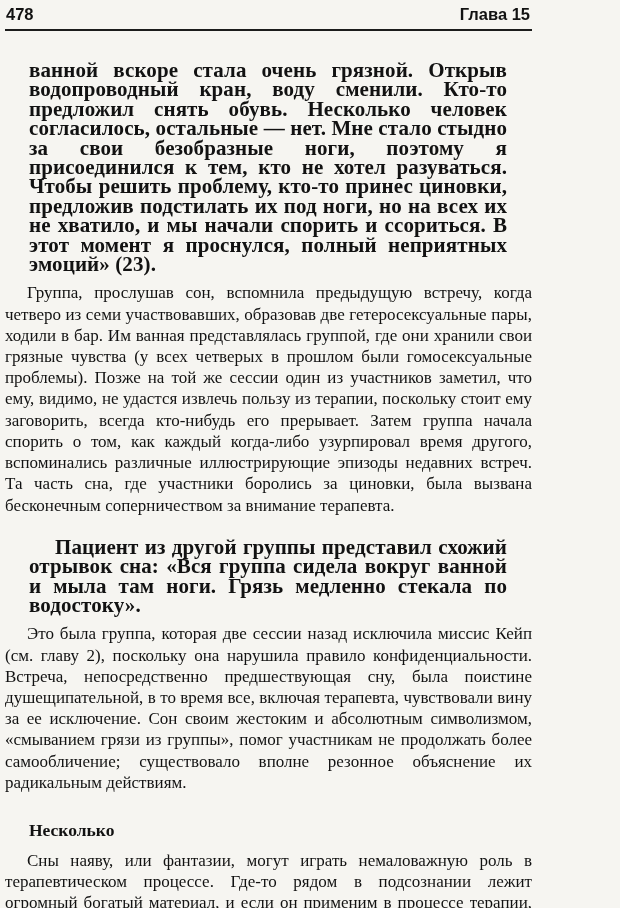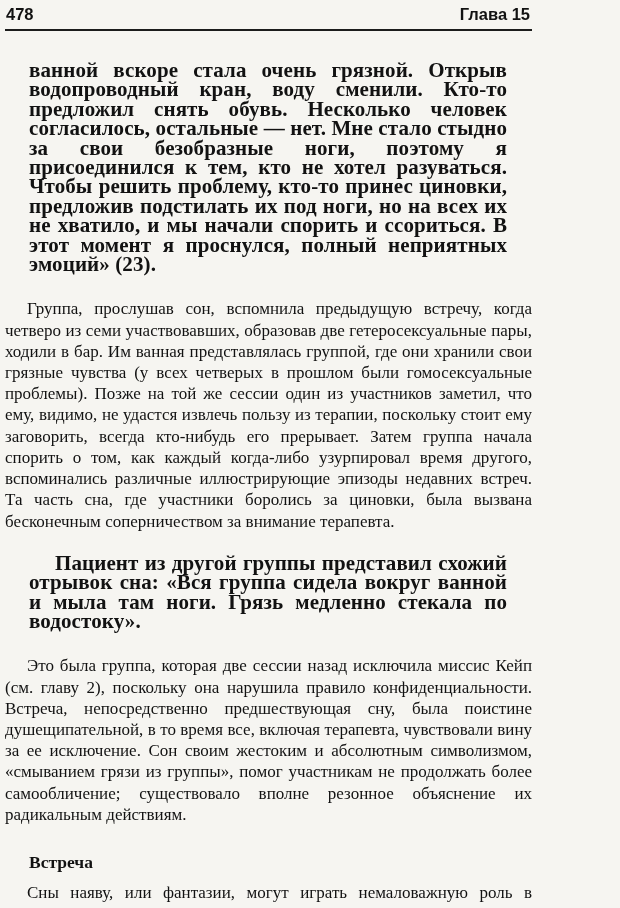--- a/index.html
+++ b/index.html
@@ -45,21 +45,21 @@
   }
   .quote.indent-first {
     text-indent: 26px;
     margin-top: 22px;
   }
   p.body {
     font-size: 17px;
     line-height: 21.2px;
     text-align: justify;
     text-indent: 22px;
-    margin: 24px 0 0 0;
+    margin: 8px 0 0 0;
   }
   p.body + .quote { margin-top: 22px; }
   .section-heading {
     font-size: 17.5px;
     font-weight: bold;
     margin: 26px 0 0 24px;
     line-height: 22px;
   }
   .section-heading + p.body { margin-top: 9px; }
 </style>
@@ -76,17 +76,17 @@
   <div class="rule"></div>
 
   <div class="quote">ванной вскоре стала очень грязной. Открыв водопроводный кран, воду сменили. Кто-то предложил снять обувь. Несколько человек согласилось, остальные — нет. Мне стало стыдно за свои безобразные ноги, поэтому я присоединился к тем, кто не хотел разуваться. Чтобы решить проблему, кто-то принес циновки, предложив подстилать их под ноги, но на всех их не хватило, и мы начали спорить и ссориться. В этот момент я проснулся, полный неприятных эмоций» (23).</div>
 
   <p class="body">Группа, прослушав сон, вспомнила предыдущую встречу, когда четверо из семи участвовавших, образовав две гетеросексуальные пары, ходили в бар. Им ванная представлялась группой, где они хранили свои грязные чувства (у всех четверых в прошлом были гомосексуальные проблемы). Позже на той же сессии один из участников заметил, что ему, видимо, не удастся извлечь пользу из терапии, поскольку стоит ему заговорить, всегда кто-нибудь его прерывает. Затем группа начала спорить о том, как каждый когда-либо узурпировал время другого, вспоминались различные иллюстрирующие эпизоды недавних встреч. Та часть сна, где участники боролись за циновки, была вызвана бесконечным соперничеством за внимание терапевта.</p>
 
   <div class="quote indent-first">Пациент из другой группы представил схожий отрывок сна: «Вся группа сидела вокруг ванной и мыла там ноги. Грязь медленно стекала по водостоку».</div>
 
   <p class="body">Это была группа, которая две сессии назад исключила миссис Кейп (см. главу 2), поскольку она нарушила правило конфиденциальности. Встреча, непосредственно предшествующая сну, была поистине душещипательной, в то время все, включая терапевта, чувствовали вину за ее исключение. Сон своим жестоким и абсолютным символизмом, «смыванием грязи из группы», помог участникам не продолжать более самообличение; существовало вполне резонное объяснение их радикальным действиям.</p>
 
-  <h2 class="section-heading">Встреча</h2>
+  <h2 class="section-heading">Несколько</h2>
 
   <p class="body">Сны наяву, или фантазии, могут играть немаловажную роль в терапевтическом процессе. Где-то рядом в подсознании лежит огромный богатый материал, и если он применим в процессе терапии, то может замечательным образом обогатить работу. Некоторые терапевты постоянно просят пациентов вспомнить свои фантазии. Они вовлекают членов группы в обсуждение фантазий об остальных участниках, возникавших в промежутках между сессиями. Членов группы, к примеру, могут попросить поделиться фантазиями, возникшими в тот же день по дороге в группу. Другие терапевты во время группы направляют создание фантазий. Например, если между двумя участниками формируются какие-либо отношения, терапевт</p>
 
 </div>
 
 </body></html>

